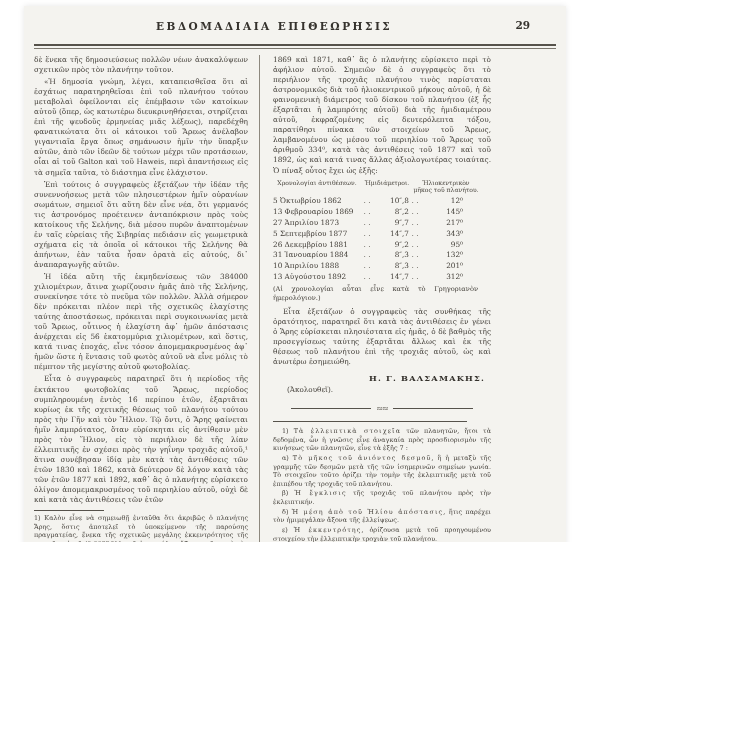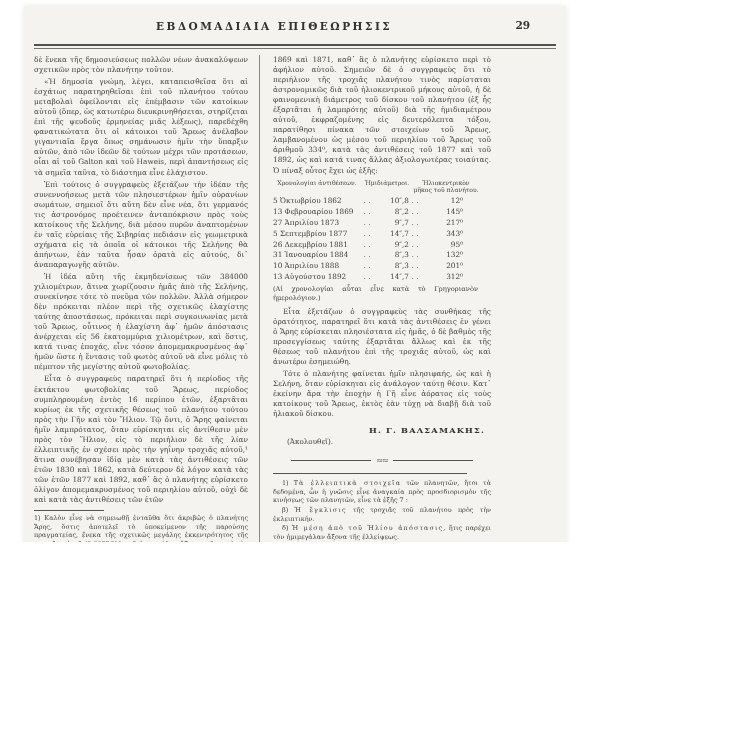--- a/index.html
+++ b/index.html
@@ -131,34 +131,34 @@
             <span class="tlead">. .</span>
             <span class="tsemi">14″,7</span>
             <span class="tlead">. .</span>
             <span class="tlong">312⁰</span>
           </div>
         </div>
 
         <div class="tblnote">(Αἱ χρονολογίαι αὗται εἶνε κατὰ τὸ Γρηγοριανὸν ἡμερολόγιον.)</div>
 
         <p>Εἶτα ἐξετάζων ὁ συγγραφεὺς τὰς συνθήκας τῆς ὁρατότητος, παρατηρεῖ ὅτι κατὰ τὰς ἀντιθέσεις ἐν γένει ὁ Ἄρης εὑρίσκεται πλησιέστατα εἰς ἡμᾶς, ὁ δὲ βαθμὸς τῆς προσεγγίσεως ταύτης ἐξαρτᾶται ἄλλως καὶ ἐκ τῆς θέσεως τοῦ πλανήτου ἐπὶ τῆς τροχιᾶς αὐτοῦ, ὡς καὶ ἀνωτέρω ἐσημειώθη.</p>
-        <p>Τότε ὁ πλανήτης φαίνεται ἡμῖν πλησιφαής, ὡς καὶ ἡ Σελήνη, ὅταν εὑρίσκηται εἰς ἀνάλογον ταύτῃ θέσιν. Κατ᾽ ἐκείνην ἄρα τὴν ἐποχὴν ἡ Γῆ εἶνε ἀόρατος εἰς τοὺς κατοίκους τοῦ Ἄρεως, ἐκτὸς ἐὰν τύχῃ νὰ διαβῇ διὰ τοῦ ἡλιακοῦ δίσκου.</p>
 
         <div class="sig-line">Η. Γ. ΒΑΛΣΑΜΑΚΗΣ.</div>
         <div class="cont-line">(Ἀκολουθεῖ).</div>
 
         <div class="ornament">
           <span class="oline"></span>
           <span class="osquig">≈≈</span>
           <span class="oline"></span>
         </div>
 
         <div class="notes-rule"></div>
 
         <div class="note"><span>1)</span> <span class="lead">Τὰ ἐλλειπτικὰ στοιχεῖα</span><span> τῶν πλανητῶν, ἤτοι τὰ δεδομένα, ὧν ἡ γνῶσις εἶνε ἀναγκαία πρὸς προσδιορισμὸν τῆς κινήσεως τῶν πλανητῶν, εἶνε τὰ ἑξῆς 7 :</span></div>
+        <div class="note"><span>α)</span> <span class="lead">Τὸ μῆκος τοῦ ἀνιόντος δεσμοῦ</span><span>, ἢ ἡ μεταξὺ τῆς γραμμῆς τῶν δεσμῶν μετὰ τῆς τῶν ἰσημερινῶν σημείων γωνία. Τὸ στοιχεῖον τοῦτο ὁρίζει τὴν τομὴν τῆς ἐκλειπτικῆς μετὰ τοῦ ἐπιπέδου τῆς τροχιᾶς τοῦ πλανήτου.</span></div>
         <div class="note"><span>β)</span> <span class="lead">Ἡ ἔγκλισις</span><span> τῆς τροχιᾶς τοῦ πλανήτου πρὸς τὴν ἐκλειπτικήν.</span></div>
         <div class="note"><span>δ)</span> <span class="lead">Ἡ μέση ἀπὸ τοῦ Ἡλίου ἀπόστασις</span><span>, ἥτις παρέχει τὸν ἡμιμεγάλαν ἄξονα τῆς ἐλλείψεως.</span></div>
         <div class="note"><span>ε)</span> <span class="lead">Ἡ ἐκκεντρότης</span><span>, ὁρίζουσα μετὰ τοῦ προηγουμένου στοιχείου τὴν ἐλλειπτικὴν τροχιὰν τοῦ πλανήτου.</span></div>
         <div class="note"><span>στ)</span> <span class="lead">Ἡ στιγμὴ τῆς ἀπόστασις</span><span> τοῦ ἀστέρος διὰ τοῦ περιηλίου.</span></div>
       </div>
 
     </div>
   </div>
 </div>
 

